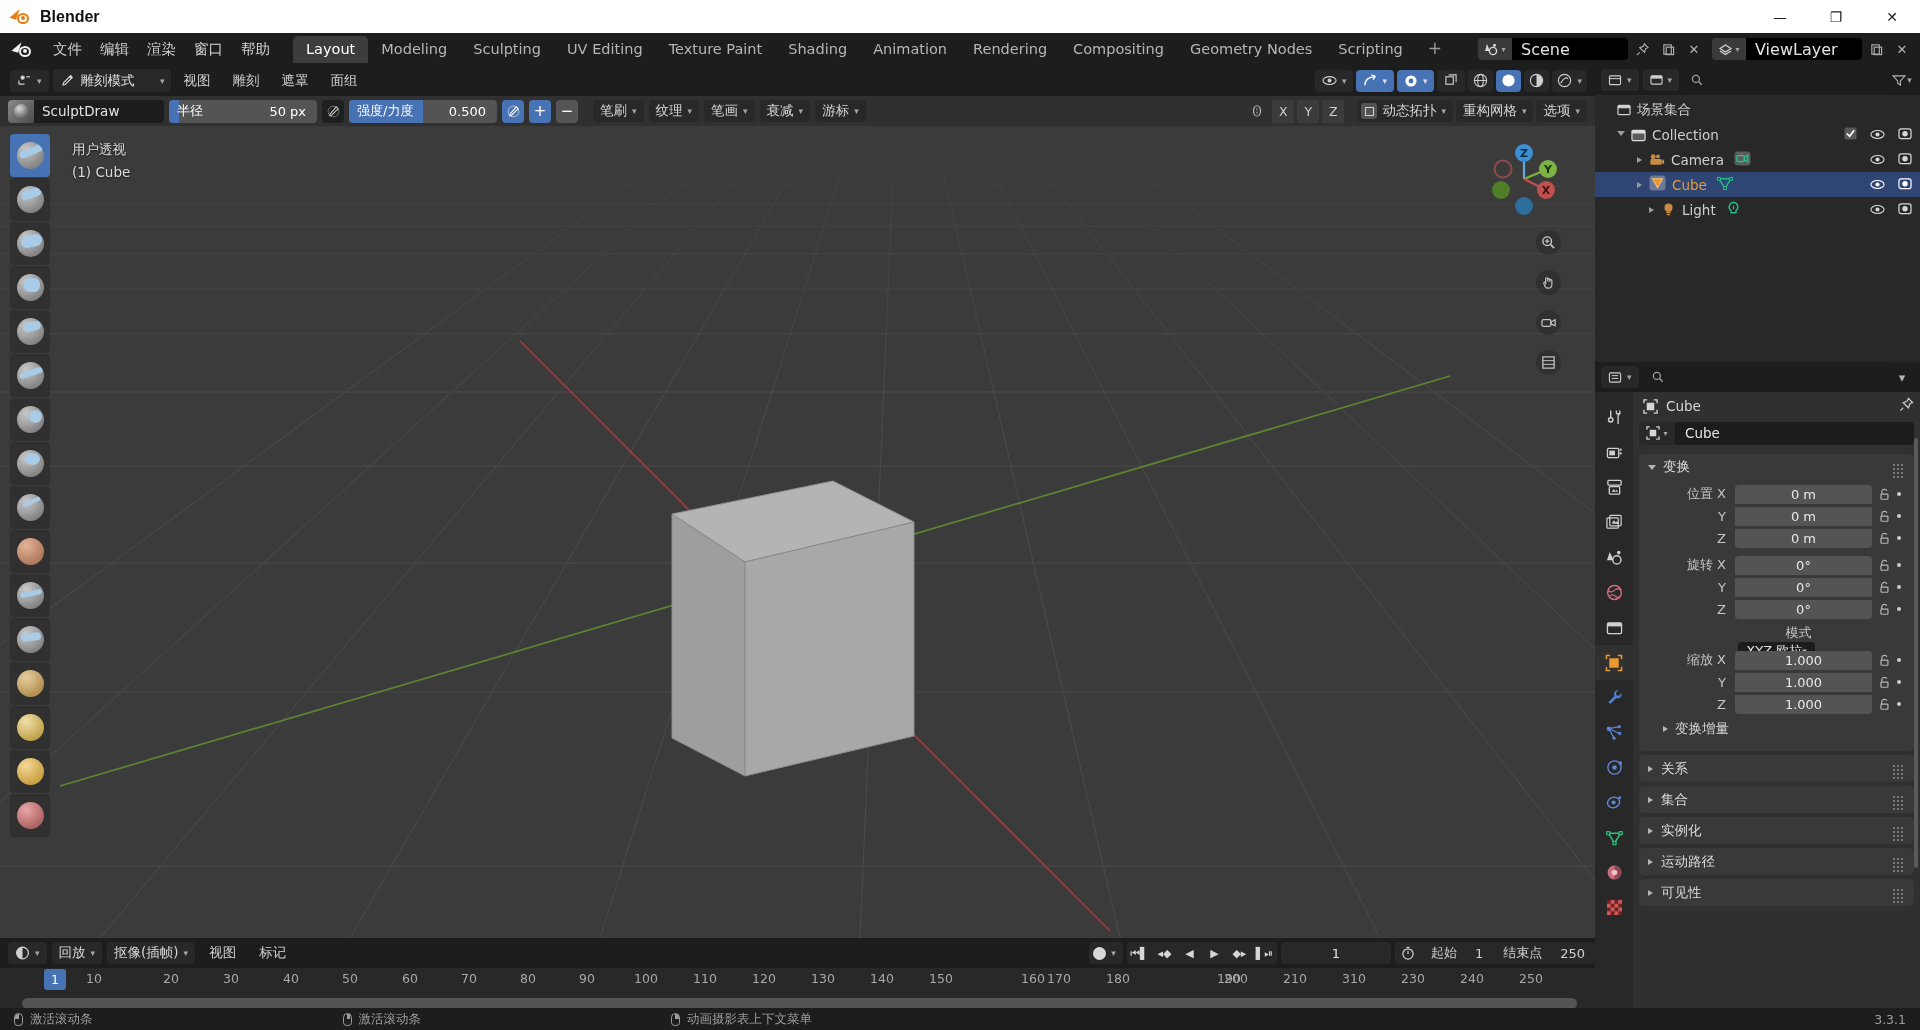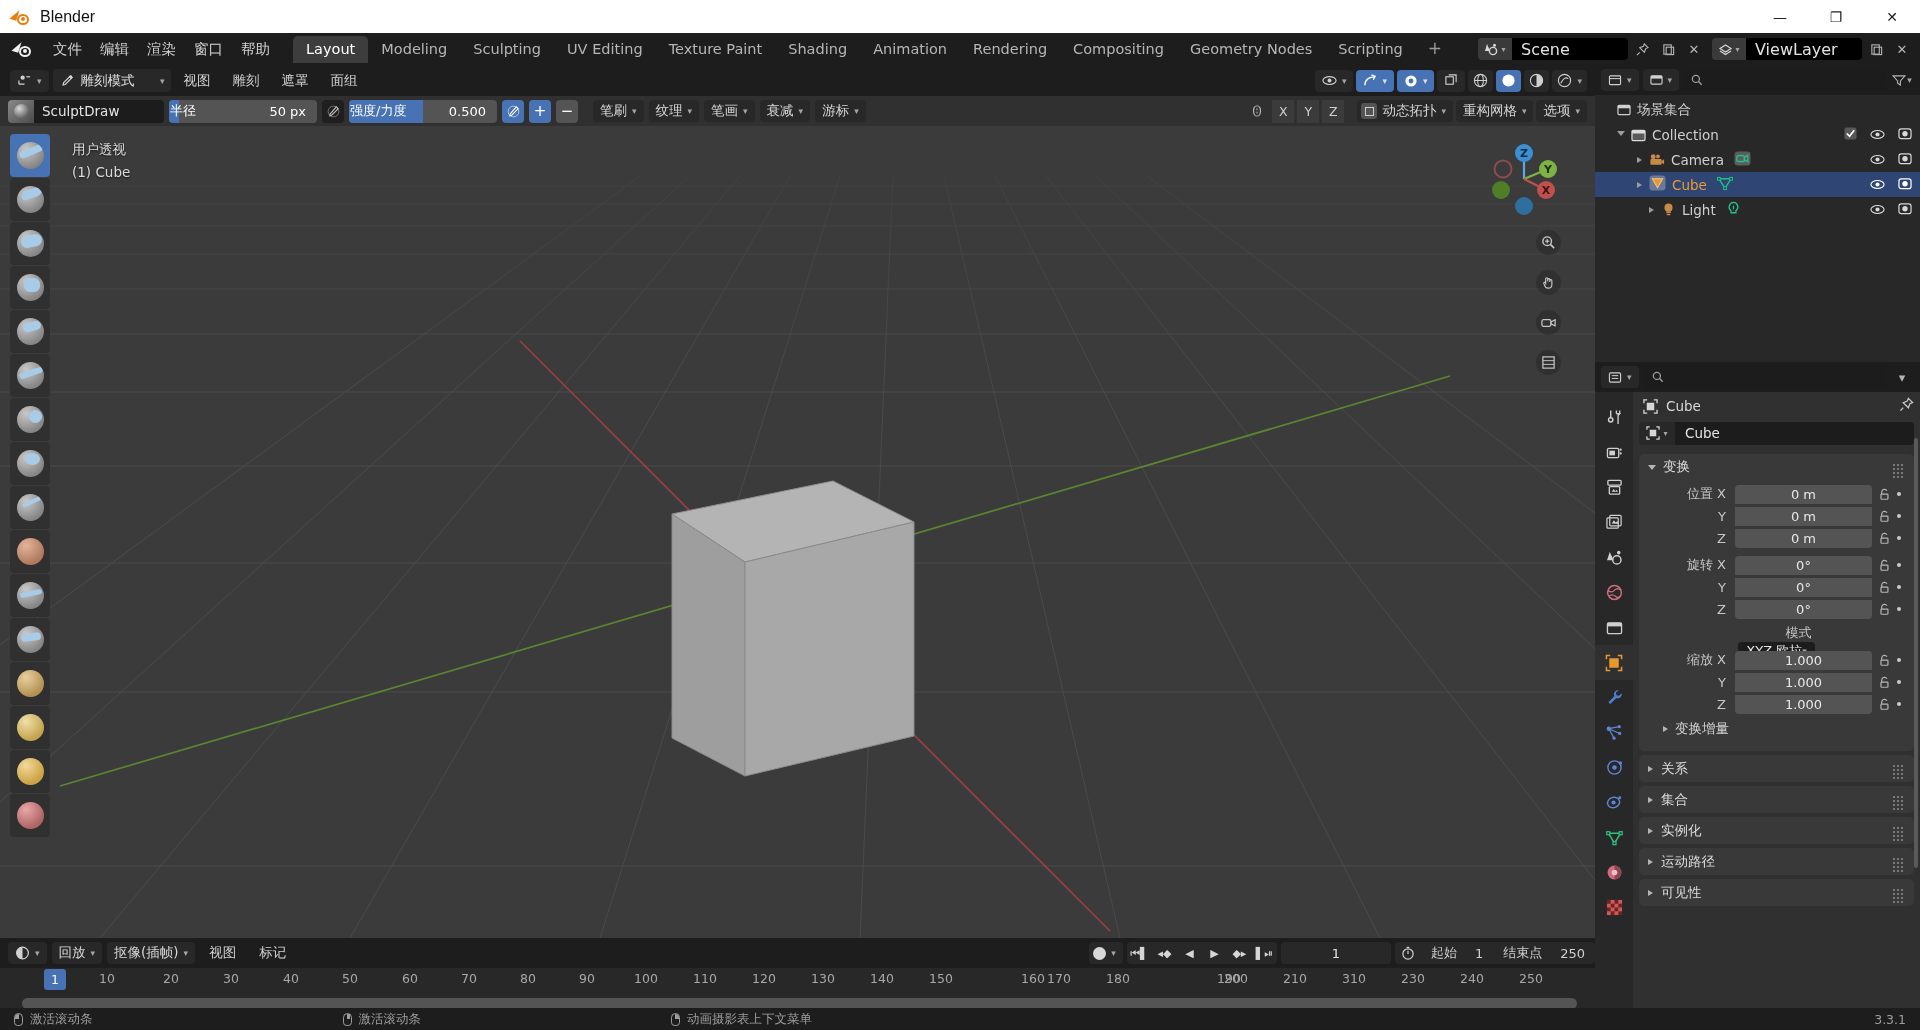--- a/index.html
+++ b/index.html
@@ -10,21 +10,21 @@
     overflow: hidden;
     -webkit-font-smoothing: antialiased;
   }
   .app { position: relative; width: 1920px; height: 1030px; }
 
   
   .titlebar {
     position: absolute; top: 0; left: 0; width: 1920px; height: 33px;
     background: #ffffff; display: flex; align-items: center;
   }
-  .titlebar .tb-left { display: flex; align-items: flex-end; gap: 9px; padding-left: 11px; }
+  .titlebar .tb-left { display: flex; align-items: center; gap: 9px; padding-left: 11px; font-weight: bold; }
   .tb-title { font-size: 16px; color: #111; font-family: "Liberation Sans", sans-serif; }
   .tb-buttons { margin-left: auto; display: flex; height: 33px; }
   .tb-btn { width: 56px; height: 33px; display: flex; align-items: center; justify-content: center;
             color: #222; font-size: 14px; }
 
   
   .blogo { position: relative; width: 20px; height: 17px; }
   .blogo .drop { position:absolute; left:0; top:0; width:0; height:0;
      border-left: 7px solid transparent; border-bottom: 11px solid #e87d0d; transform: rotate(18deg); }
   .blogo .ring { position:absolute; left:6px; top:5px; width:12px; height:11px;
@@ -78,21 +78,21 @@
   .brush-prev { width: 26px; height: 23px; background: linear-gradient(135deg,#8a8a8a,#4a4a4a);
                 display:flex; align-items:center; justify-content:center; }
   .brush-prev .bp { width: 15px; height: 15px; border-radius: 50%;
                 background: radial-gradient(circle at 35% 30%, #d8d8d8, #636363 70%); }
   .brush-name { font-size: 13.5px; color: #e4e4e4; padding: 0 10px 0 8px; min-width: 130px; }
   .slider {
     display: flex; align-items: center; height: 23px; border-radius: 4px; background: #545454;
     position: relative; overflow: hidden; min-width: 128px;
   }
   .slider .fill { position: absolute; left: 0; top: 0; bottom: 0; background: #4772b3; }
-  .slider .lbl { position: relative; font-size: 13px; color: #fff; padding-left: 1px; }
+  .slider .lbl { position: relative; font-size: 13px; color: #fff; padding-left: 8px; }
   .slider .val { position: relative; font-size: 13px; color: #fff; margin-left: auto; padding-right: 11px; }
   .pressure-btn { width: 22px; height: 23px; background: #1f1f1f; border-radius: 4px;
                   display: flex; align-items: center; justify-content: center; }
   .pressure-btn.on { background: #4772b3; }
   .sq-btn { width: 22px; height: 23px; background: #4772b3; border-radius: 4px; color: #fff;
             display:flex; align-items:center; justify-content:center; font-size: 15px; }
   .sq-btn.dim { background: #545454; }
   .tr-right { margin-left: auto; display: flex; align-items: center; gap: 3px; }
   .axis-btn { width: 22px; height: 23px; background: #3b3b3b; color: #d0d0d0; font-size: 12.5px;
               display:flex; align-items:center; justify-content:center; }
@@ -685,21 +685,21 @@
           <div class="se-cell">
             <span>结束点</span>
               <span>250</span>
           </div>
         </div>
       </div>
     </div>
 
     <div class="tl-ruler">
       <div class="tl-playhead" style="left:44px;">1</div>
-      <div class="tl-tick" style="left:107px;">10</div>
+      <div class="tl-tick" style="left:94px;">10</div>
       <div class="tl-tick" style="left:171px;">20</div>
       <div class="tl-tick" style="left:231px;">30</div>
       <div class="tl-tick" style="left:291px;">40</div>
       <div class="tl-tick" style="left:350px;">50</div>
       <div class="tl-tick" style="left:410px;">60</div>
       <div class="tl-tick" style="left:469px;">70</div>
       <div class="tl-tick" style="left:528px;">80</div>
       <div class="tl-tick" style="left:587px;">90</div>
       <div class="tl-tick" style="left:646px;">100</div>
       <div class="tl-tick" style="left:705px;">110</div>

